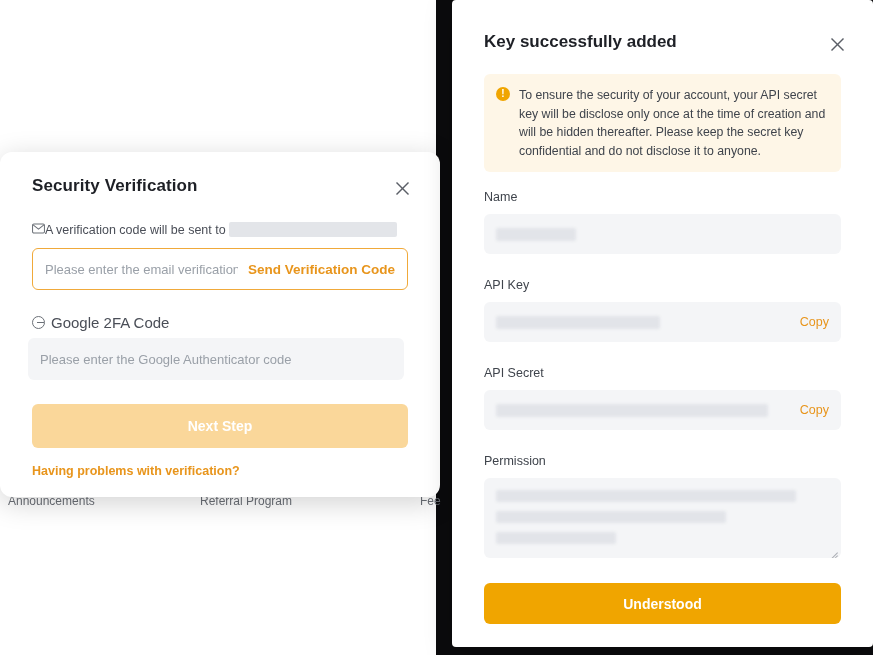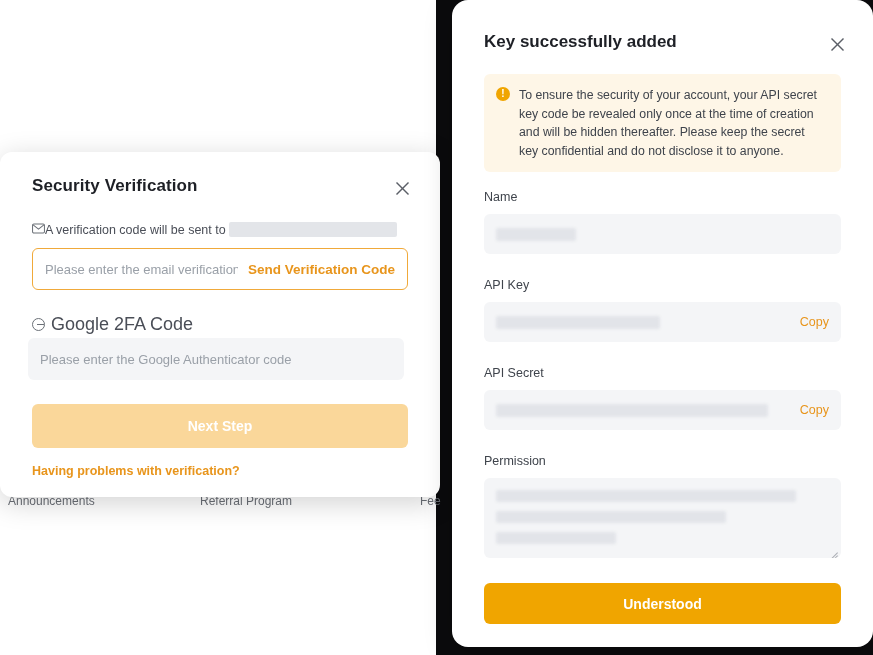--- a/index.html
+++ b/index.html
@@ -113,21 +113,21 @@
     white-space: nowrap;
     cursor: pointer;
     background: #fff;
   }
   #security-dialog .g2fa-row {
     position: absolute;
     left: 32px; top: 162px;
     display: flex;
     align-items: center;
     gap: 6px;
-    font-size: 18px;
+    font-size: 15px;
     color: #4a4e57;
     text-align: center;
   }
   .g2fa-icon {
     width: 13px; height: 13px;
     border: 1.4px solid #6b7077;
     border-radius: 50%;
     box-sizing: border-box;
     position: relative;
     display: inline-block;
@@ -175,21 +175,21 @@
     color: #e8951c;
     cursor: pointer;
   }
 
   
   #key-dialog {
     position: absolute;
     left: 452px; top: 0px;
     width: 421px; height: 647px;
     background: #ffffff;
-    border-radius: 16px;
+    border-radius: 4px;
     box-shadow: 0 6px 28px rgba(0,0,0,0.22);
     box-sizing: border-box;
   }
   #key-dialog .dlg-title {
     position: absolute;
     left: 32px; top: 32px;
     font-size: 17px;
     font-weight: bold;
     color: #1e2026;
   }
@@ -372,21 +372,21 @@
   <div class="dlg-title">Key successfully added</div>
   <div class="dlg-close">
     <svg width="15" height="15" viewBox="0 0 15 15" aria-hidden="true">
       <line x1="1.5" y1="1.5" x2="13.5" y2="13.5" stroke="currentColor" stroke-width="1.4"></line>
       <line x1="13.5" y1="1.5" x2="1.5" y2="13.5" stroke="currentColor" stroke-width="1.4"></line>
     </svg>
   </div>
 
   <div id="notice">
     <div class="warn-icon">!</div>
-    <div class="notice-text">To ensure the security of your account, your API secret key code be revealed only once at the time of creation and will be hidden thereafter. Please keep the secret key confidential and do not disclose it to anyone.</div>
+    <div class="notice-text">To ensure the security of your account, your API secret key will be disclose only once at the time of creation and will be hidden thereafter. Please keep the secret key confidential and do not disclose it to anyone.</div>
   </div>
 
   <div class="field-label" style="top:190px;">Name</div>
   <div class="readonly-box" style="top:214px;">
     <span class="blur" style="width:80px;"></span>
   </div>
 
   <div class="field-label" style="top:278px;">API Key</div>
   <div class="readonly-box" style="top:302px;">
     <span class="blur" style="width:164px;"></span>

